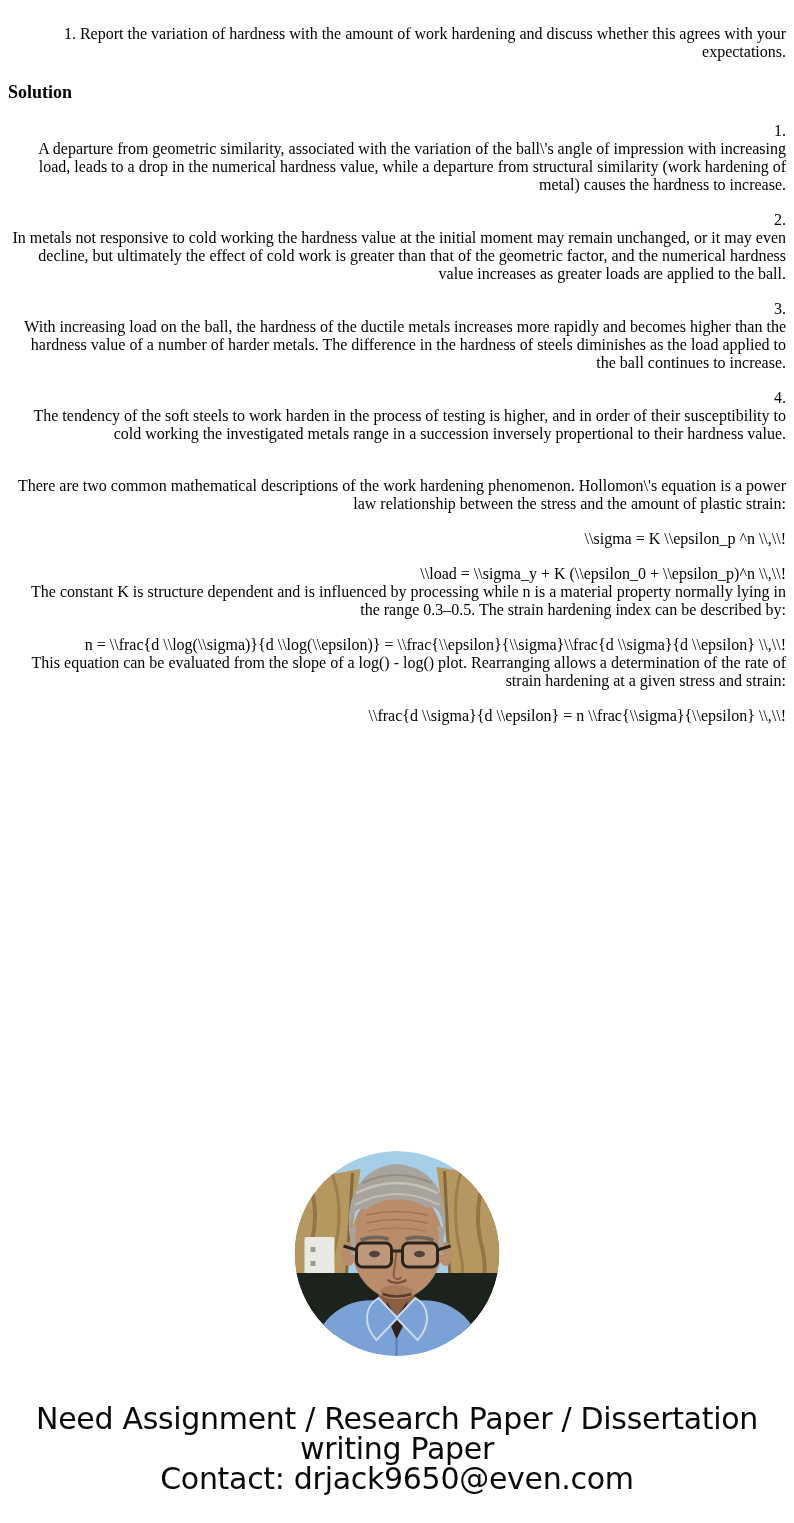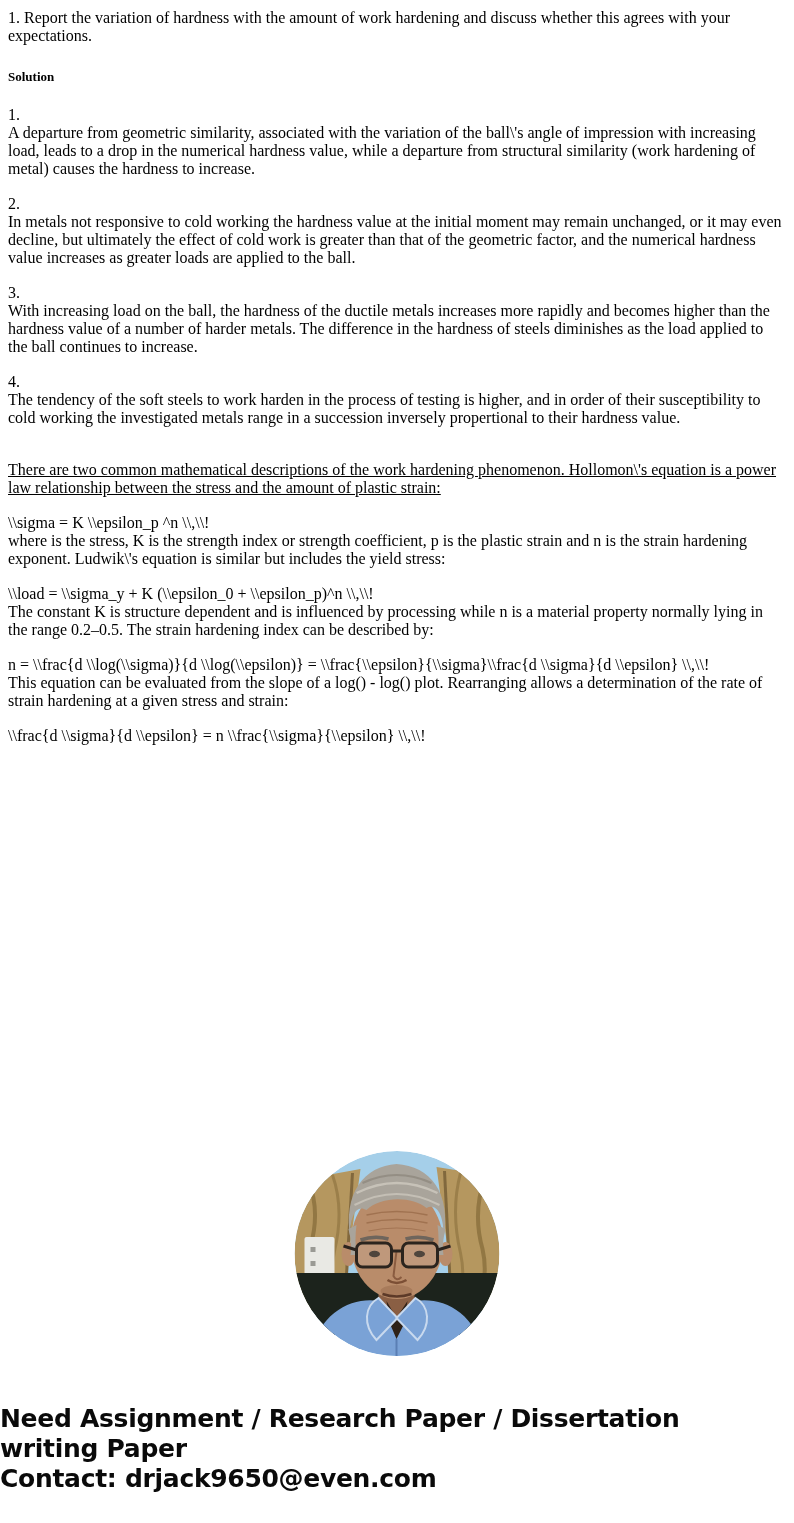--- a/index.html
+++ b/index.html
@@ -6,38 +6,38 @@
   body {
     width: 794px; height: 1523px;
     background: #ffffff; color: #000000;
     font-family: "Liberation Serif", serif;
     position: relative; overflow: hidden;
   }
   .doc {
     position: absolute; top: 9px; left: 8px; right: 8px;
     font-size: 16px; line-height: 18px;
   }
-  .block { margin: 0 0 17px 0; }
-  .gap-extra { padding-top: 17px; text-decoration: underline; }
+  .block { margin: 16px 0 17px 0; text-align: right; }
+  .gap-extra { padding-top: 17px; }
   h3.solution-heading {
-    font-size: 13px; line-height: 21px;
+    font-size: 18px; line-height: 21px;
     margin: 21px 0 19px 0; font-weight: bold;
   }
   .line { margin: 0; }
   .avatar-wrap {
     position: absolute; top: 1151px; left: 50%;
     width: 205px; height: 205px;
     transform: translateX(-50%);
     border-radius: 50%; overflow: hidden;
   }
   .footer {
     position: absolute; top: 1404px; left: 0; right: 0;
-    text-align: left;
+    text-align: center;
     font-family: "DejaVu Sans", sans-serif;
-    font-weight: 700; font-size: 25px; line-height: 30px;
+    font-weight: 400; font-size: 30px; line-height: 30px;
     letter-spacing: -0.3px; color: #0a0a0a;
   }
 </style>
 </head>
 <body>
 
 <div class="doc">
 
   <p class="block">1. Report the variation of hardness with the amount of work hardening and discuss whether this agrees with your expectations.</p>
 
@@ -62,29 +62,28 @@
     <div class="line">4.</div>
     <div class="line">The tendency of the soft steels to work harden in the process of testing is higher, and in order of their susceptibility to cold working the investigated metals range in a succession inversely propertional to their hardness value.</div>
   </div>
 
   <div class="block gap-extra">
     <div class="line">There are two common mathematical descriptions of the work hardening phenomenon. Hollomon\'s equation is a power law relationship between the stress and the amount of plastic strain:</div>
   </div>
 
   <div class="block">
     <div class="line">\\sigma = K \\epsilon_p ^n \\,\\!</div>
-    <div class="line">where is the stress, K is the strength index or strength coefficient, p is the plastic strain and n is the strain hardening exponent. Ludwik\'s equation is similar but includes the yield stress:</div>
   </div>
 
   <div class="block">
   </div>
 
   <div class="block">
     <div class="line">\\load = \\sigma_y + K (\\epsilon_0 + \\epsilon_p)^n \\,\\!</div>
-    <div class="line">The constant K is structure dependent and is influenced by processing while n is a material property normally lying in the range 0.2–0.5. The strain hardening index can be described by:</div>
+    <div class="line">The constant K is structure dependent and is influenced by processing while n is a material property normally lying in the range 0.3–0.5. The strain hardening index can be described by:</div>
   </div>
 
   <div class="block">
     <div class="line">n = \\frac{d \\log(\\sigma)}{d \\log(\\epsilon)} = \\frac{\\epsilon}{\\sigma}\\frac{d \\sigma}{d \\epsilon} \\,\\!</div>
     <div class="line">This equation can be evaluated from the slope of a log() - log() plot. Rearranging allows a determination of the rate of strain hardening at a given stress and strain:</div>
   </div>
 
   <div class="block">
     <div class="line">\\frac{d \\sigma}{d \\epsilon} = n \\frac{\\sigma}{\\epsilon} \\,\\!</div>
   </div>

